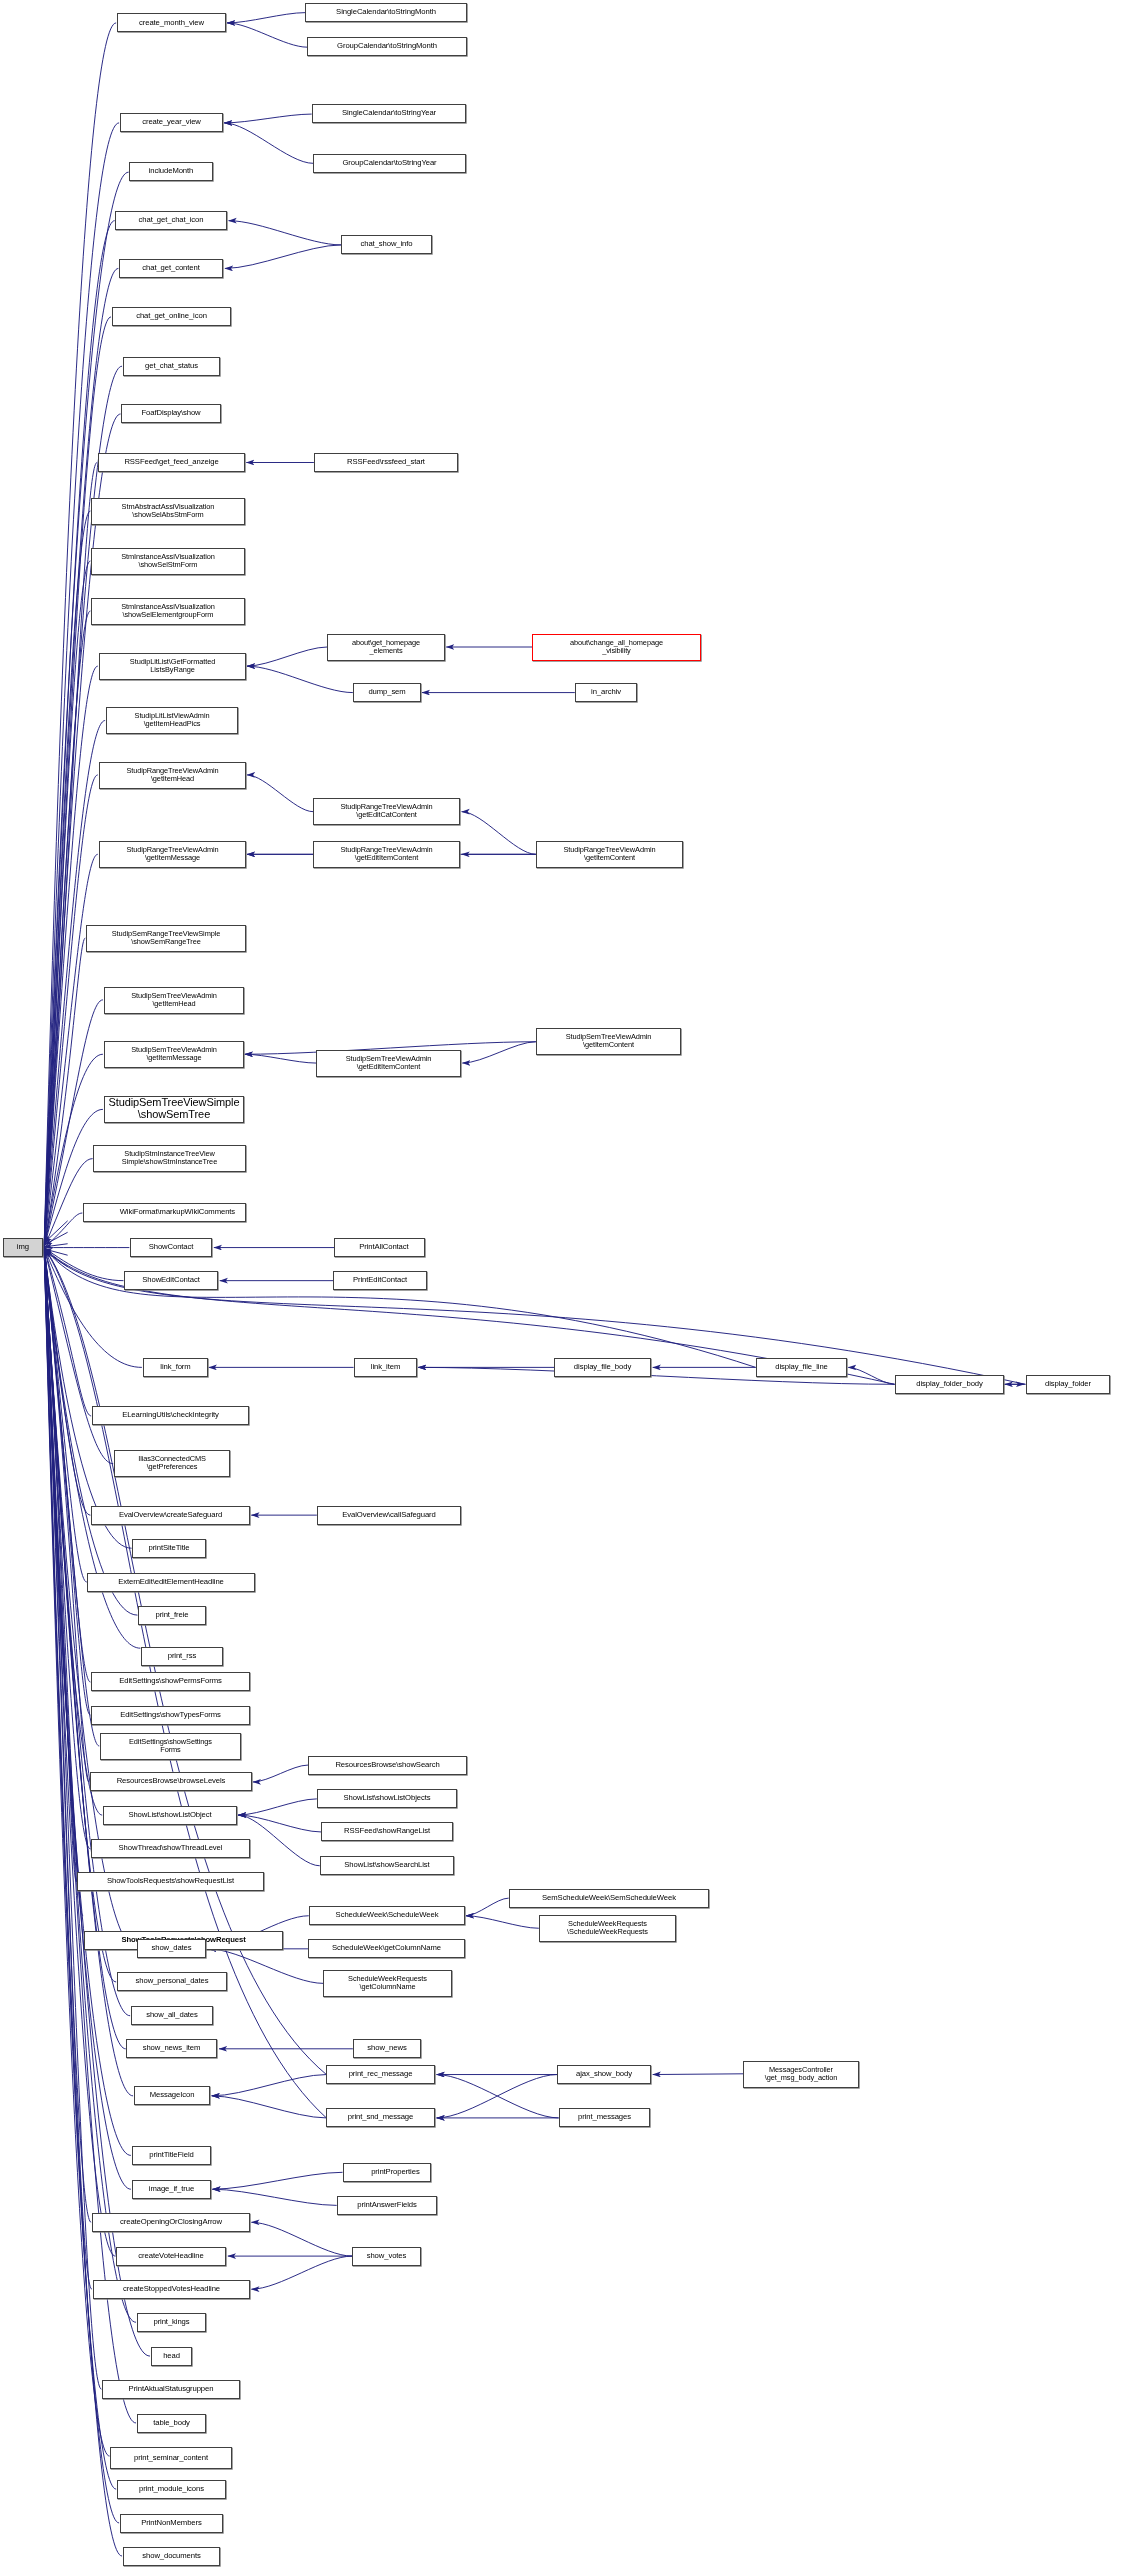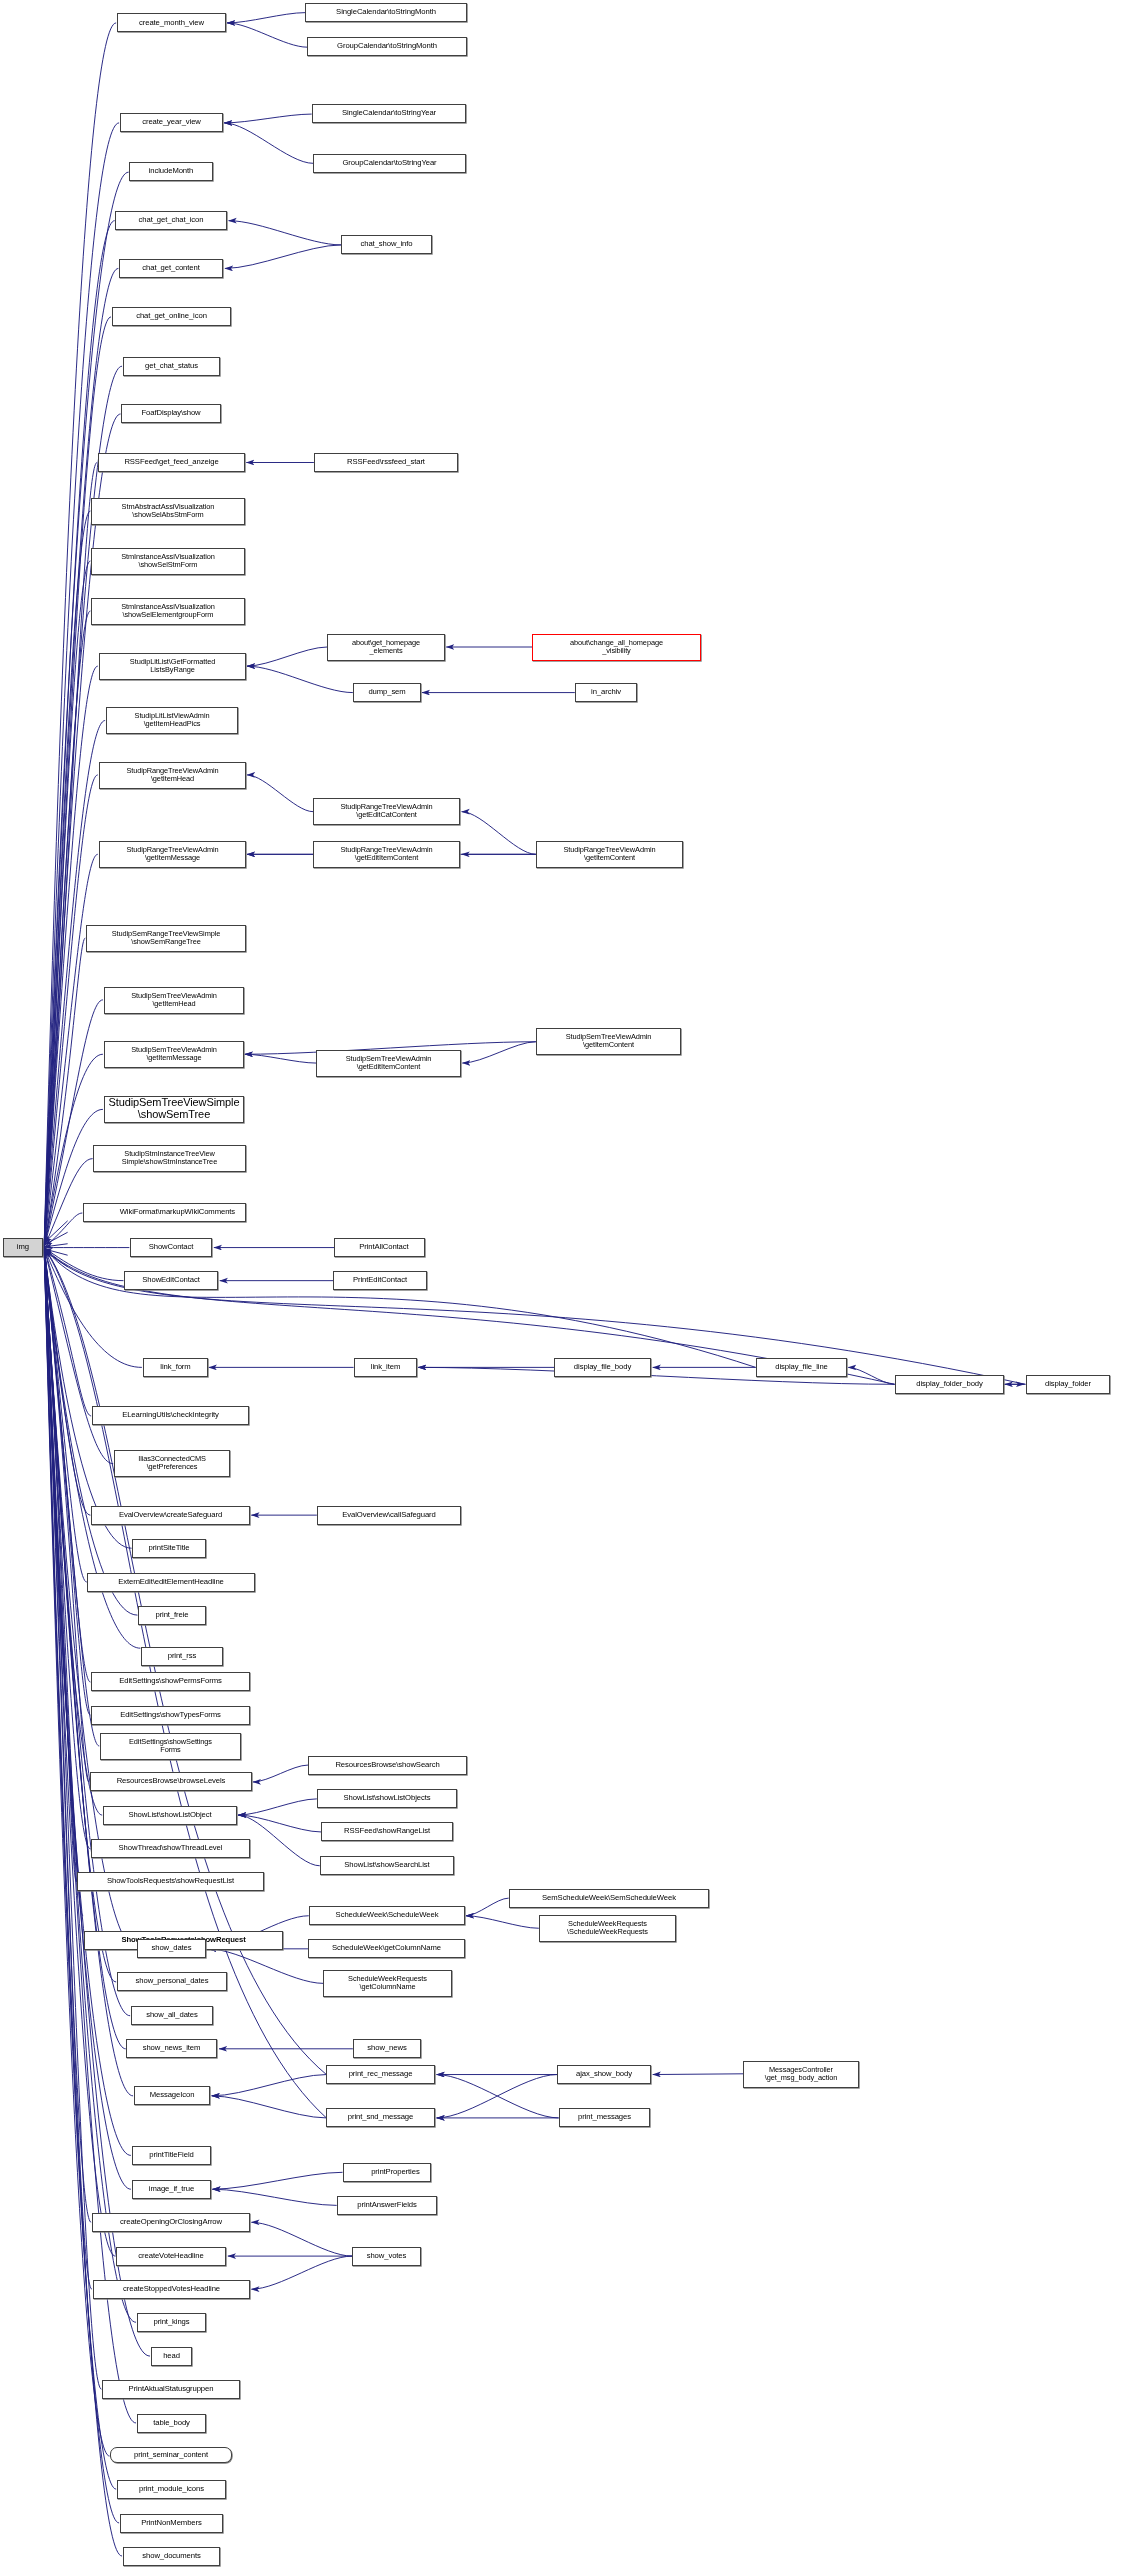--- a/index.html
+++ b/index.html
@@ -239,21 +239,21 @@
       <div class="node" style="left: 134px; top: 2086px; width: 76px; height: 19px;">MessageIcon</div>
       <div class="node" style="left: 132px; top: 2146px; width: 79px; height: 19px;">printTitleField</div>
       <div class="node" style="left: 132px; top: 2180px; width: 79px; height: 19px;">image_if_true</div>
       <div class="node" style="left: 92px; top: 2213px; width: 158px; height: 19px;">createOpeningOrClosingArrow</div>
       <div class="node" style="left: 116px; top: 2247px; width: 110px; height: 19px;">createVoteHeadline</div>
       <div class="node" style="left: 93px; top: 2280px; width: 157px; height: 19px;">createStoppedVotesHeadline</div>
       <div class="node" style="left: 137px; top: 2313px; width: 69px; height: 19px;">print_kings</div>
       <div class="node" style="left: 151px; top: 2347px; width: 41px; height: 19px;">head</div>
       <div class="node" style="left: 102px; top: 2380px; width: 138px; height: 19px;">PrintAktualStatusgruppen</div>
       <div class="node" style="left: 137px; top: 2414px; width: 69px; height: 19px;">table_body</div>
-      <div class="node" style="left: 110px; top: 2447px; width: 122px; height: 16px; border-radius: 7px;">print_seminar_content</div>
+      <div class="node" style="left: 110px; top: 2447px; width: 122px; height: 22px;">print_seminar_content</div>
       <div class="node" style="left: 117px; top: 2480px; width: 109px; height: 19px;">print_module_icons</div>
       <div class="node" style="left: 120px; top: 2514px; width: 103px; height: 19px;">PrintNonMembers</div>
       <div class="node" style="left: 123px; top: 2547px; width: 97px; height: 19px;">show_documents</div>
       <div class="node" style="left: 305px; top: 2.9px; width: 162px; height: 19px;">SingleCalendar\toStringMonth</div>
       <div class="node" style="left: 307px; top: 37px; width: 160px; height: 19px;">GroupCalendar\toStringMonth</div>
       <div class="node" style="left: 312px; top: 104px; width: 154px; height: 19px;">SingleCalendar\toStringYear</div>
       <div class="node" style="left: 313px; top: 154px; width: 153px; height: 19px;">GroupCalendar\toStringYear</div>
       <div class="node" style="left: 341px; top: 235px; width: 91px; height: 19px;">chat_show_info</div>
       <div class="node" style="left: 314px; top: 453px; width: 144px; height: 19px;">RSSFeed\rssfeed_start</div>
       <div class="node" style="left: 327px; top: 634px; width: 118px; height: 26.5px; font-size: 7.4px;">about\get_homepage

